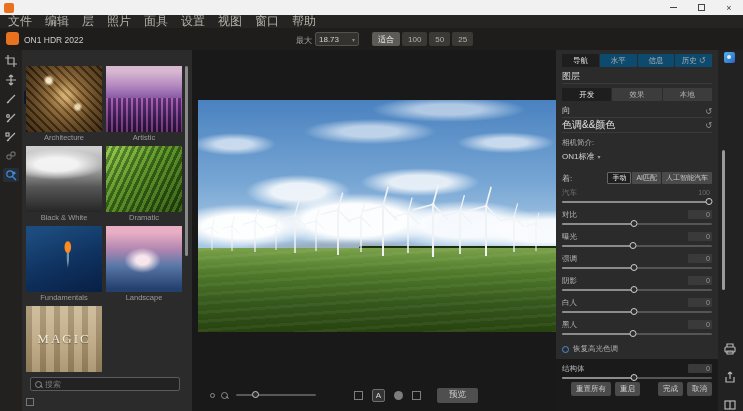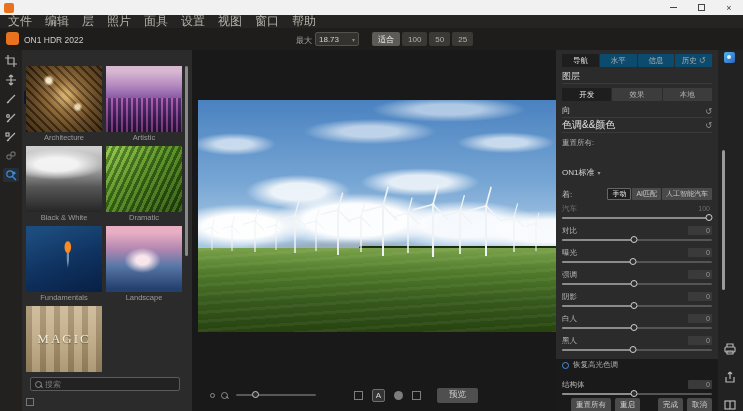--- a/index.html
+++ b/index.html
@@ -139,21 +139,21 @@
     border-bottom:1px solid #3a3a3a; margin-top:3px; }
   .mode-tabs { display:flex; gap:1px; margin-top:4px; }
   .mode-tab { flex:1; height:13px; background:#3c3c3c; font-size:7.5px; color:#b5b5b5;
     display:flex; align-items:center; justify-content:center; border-radius:1px; }
   .mode-tab.active { background:#1e1e1e; color:#e8e8e8; }
   .mask-row { height:15px; margin-top:4px; display:flex; align-items:center; justify-content:space-between;
     font-size:8.5px; color:#cbcbcb; border-bottom:1px solid #3a3a3a; }
   .tone-hdr { height:19px; display:flex; align-items:center; justify-content:space-between;
     font-size:10px; color:#e0e0e0; border-bottom:1px solid #3a3a3a; }
   .profile-label { margin-top:5px; font-size:7.5px; color:#b0b0b0; }
-  .profile-value { margin-top:19px; display:flex; align-items:center; gap:3px; font-size:8px; color:#d5d5d5; height:13px;text-align:right; }
+  .profile-value { margin-top:3px; display:flex; align-items:center; gap:3px; font-size:8px; color:#d5d5d5; height:13px;text-align:right; }
   .caret { font-size:6px; color:#9a9a9a; }
   .divider { height:1px; background:#3a3a3a; margin-top:5px; }
   .tone-row { margin-top:5px; display:flex; align-items:center; }
   .tone-label { font-size:8px; color:#c5c5c5; }
   .tone-btns { margin-left:auto; display:flex; gap:1px; }
   .tone-btn { height:12px; padding:0 4px; background:#4a4a4a; font-size:7px; color:#c8c8c8;
     display:flex; align-items:center; border-radius:1px; }
   .tone-btn.active { background:#1f1f1f; color:#eee; border:1px solid #666; }
   .srow { margin-top:4px; }
   .srow-top { display:flex; align-items:center; height:9px; }
@@ -379,21 +379,21 @@
       <div class="mode-tab">本地</div>
     </div>
     <div class="mask-row">
       <span>向</span>
       <span class="rp-undo">↺</span>
     </div>
     <div class="tone-hdr">
       <span>色调&amp;&amp;颜色</span>
       <span class="rp-undo">↺</span>
     </div>
-    <div class="profile-label">重置所有:</div>
+    <div class="profile-label">相机简介:</div>
     <div class="profile-value">
       <span>ON1标准</span>
       <span class="caret">▾</span>
     </div>
     <div class="divider"></div>
     <div class="tone-row">
       <span class="tone-label">着:</span>
       <span class="tone-btns">
         <span class="tone-btn active">手动</span>
         <span class="tone-btn">AI匹配</span>

